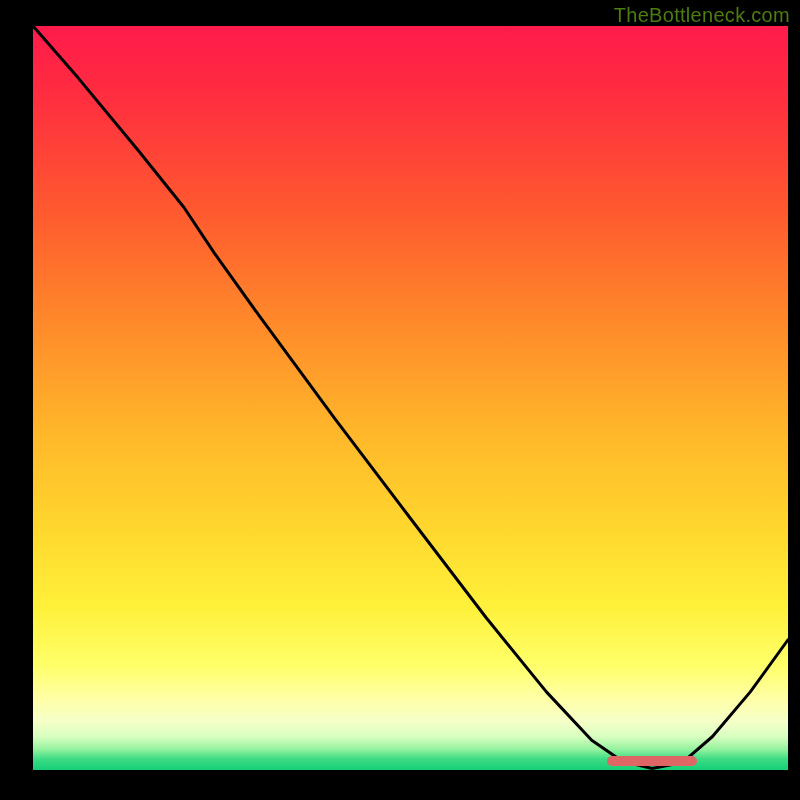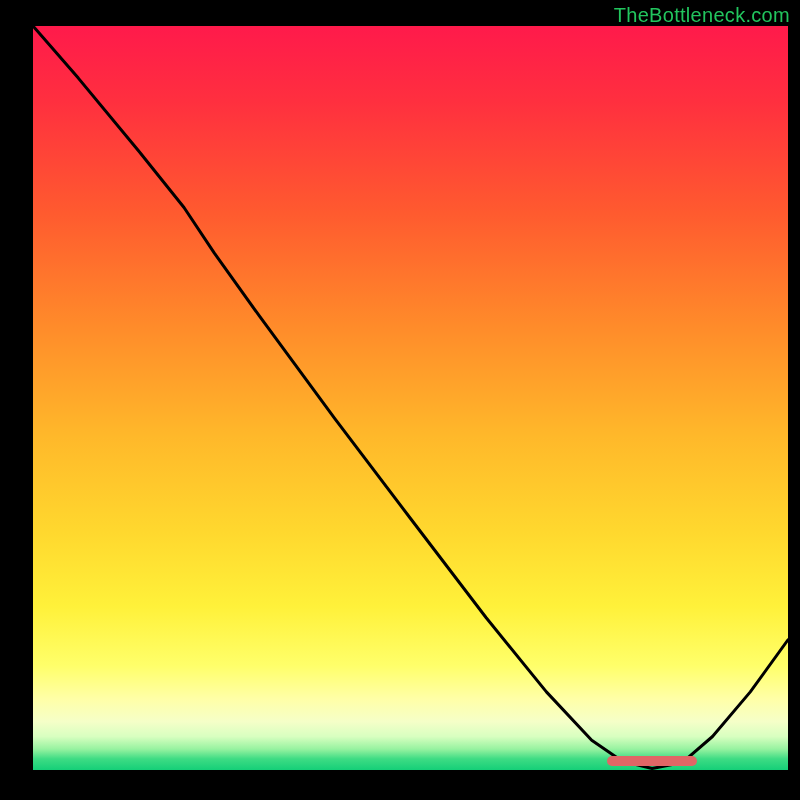--- a/index.html
+++ b/index.html
@@ -14,21 +14,21 @@
   .stage {
     position: relative;
     width: 800px;
     height: 800px;
     background: #000;
   }
   .watermark {
     position: absolute;
     top: 4px;
     right: 10px;
-    color: #22c55e;
+    color: #4d7c0f;
     font-size: 20px;
     font-weight: 500;
     letter-spacing: 0.3px;
     z-index: 5;
   }
   .plot-wrap {
     position: absolute;
     left: 33px;
     top: 26px;
     width: 755px;

